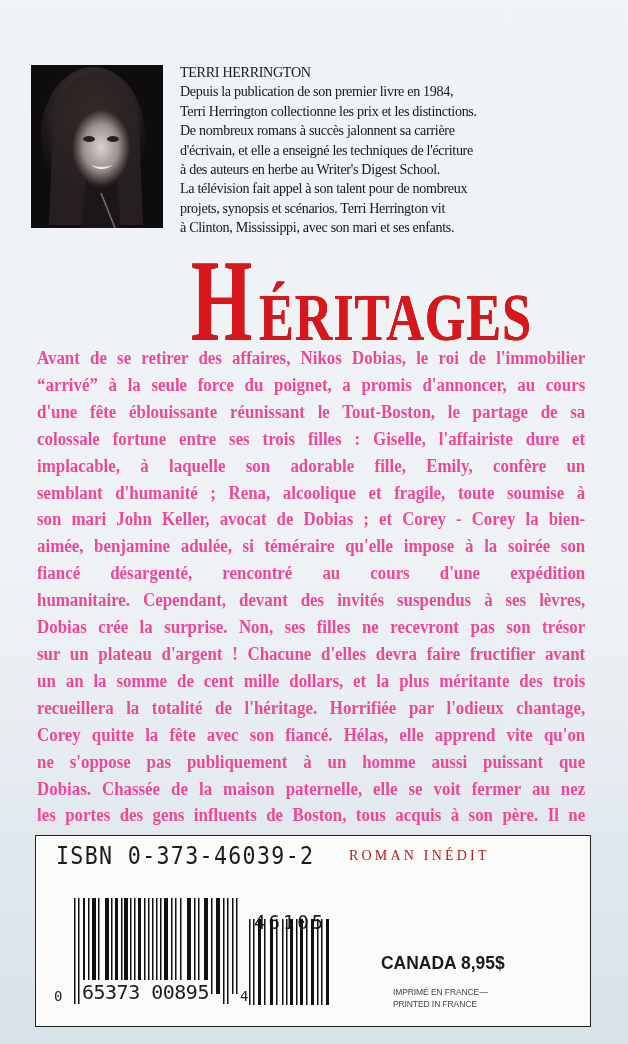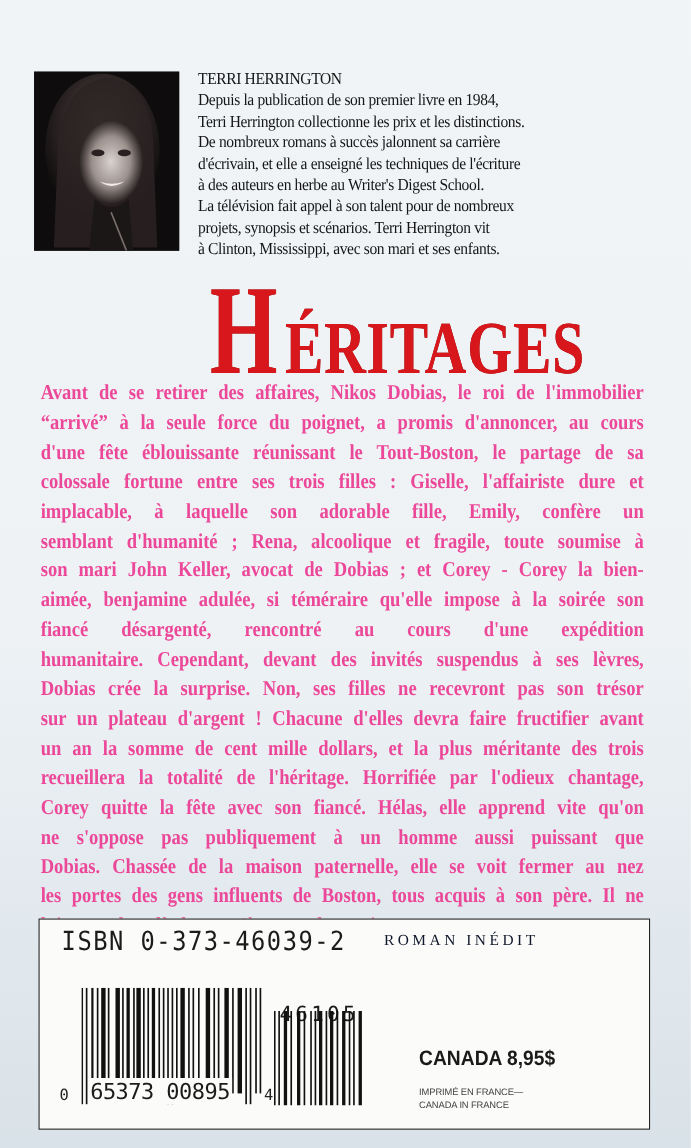--- a/index.html
+++ b/index.html
@@ -54,42 +54,42 @@
   .panel {
     left: 35px; top: 835px; width: 554px; height: 190px;
     background: #fbfbf9; border: 1.5px solid #222;
   }
   .isbn {
     left: 20px; top: 6px; font-family: "DejaVu Sans Mono", "Liberation Mono", monospace;
     font-size: 24px; letter-spacing: 1.5px; color: #1b1b1b; transform: scaleX(0.9); transform-origin: left top;
   }
   .roman {
     left: 313px; top: 12px; font-family: "Liberation Serif", serif; font-size: 14px;
-    letter-spacing: 3.2px; color: #0f172a;
+    letter-spacing: 3.2px; color: #b91c1c;
   }
   .barcode-main { left: 38px; top: 62px; }
   .barcode-sup { left: 213px; top: 83px; }
   .sup-digits {
     left: 218px; top: 75px; font-family: "DejaVu Sans Mono", monospace; font-size: 19px; letter-spacing: 3px; color: #1b1b1b;
   }
   .bc-lead { left: 18px; top: 152px; font-family: "DejaVu Sans Mono", monospace; font-size: 14px; color: #222; }
   .bc-digits {
     left: 44px; top: 144px; font-family: "DejaVu Sans Mono", monospace; font-size: 20px; color: #1b1b1b;
     background: #fbfbf9; padding: 0 2px; line-height: 24px; letter-spacing: -0.5px;
   }
   .bc-trail { left: 204px; top: 152px; font-family: "DejaVu Sans Mono", monospace; font-size: 14px; color: #222; }
   .price {
     left: 345px; top: 116px; font-family: "Liberation Sans", sans-serif; font-weight: bold;
     font-size: 19px; color: #1a1a1a; transform: scaleX(0.92); transform-origin: left top;
   }
   .printed {
     left: 345px; top: 150px; font-family: "Liberation Sans", sans-serif; font-size: 8.5px;
     line-height: 12px; color: #444; letter-spacing: -0.1px;
   }
-  .printed span { display: block; }
+  .printed span { display: block; margin-left: 12px; }
 </style>
 </head>
 <body>
 
 <div class="abs photo">
   <svg width="132" height="163" viewBox="0 0 132 163">
     <defs>
       <radialGradient id="face" cx="50%" cy="50%" r="50%">
         <stop offset="0%" stop-color="#d9d2cf"></stop>
         <stop offset="60%" stop-color="#9b908c"></stop>
@@ -217,15 +217,15 @@
     </g>
   </svg>
 
   <div class="abs bc-lead">0</div>
   <div class="abs bc-digits">65373 00895</div>
   <div class="abs bc-trail">4</div>
 
   <div class="abs price">CANADA 8,95$</div>
   <div class="abs printed">
     <span>IMPRIMÉ EN FRANCE—</span>
-    <span>CANADA IN FRANCE</span>
+    <span>PRINTED IN FRANCE</span>
   </div>
 </div>
 
 </body></html>

